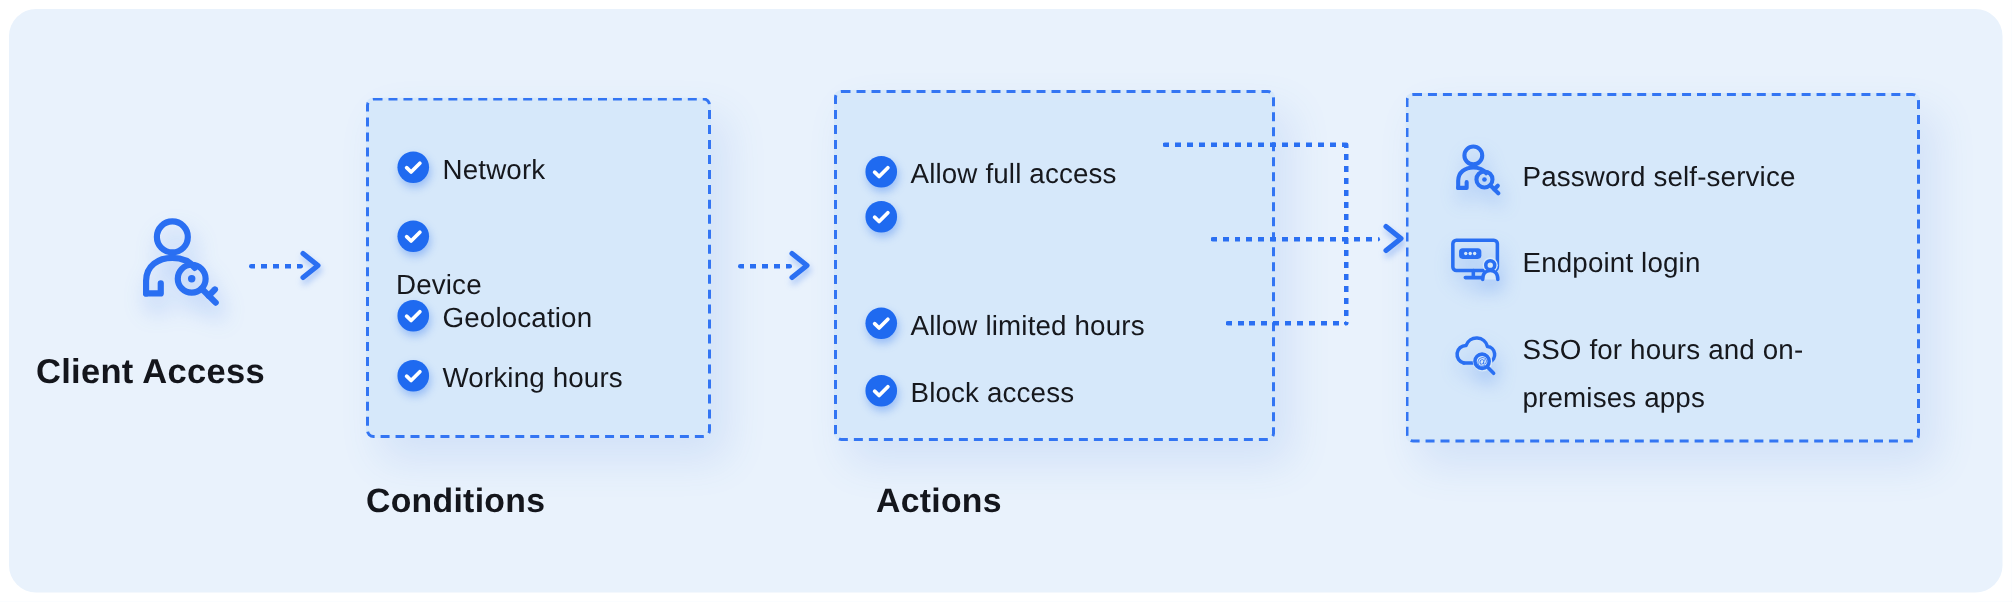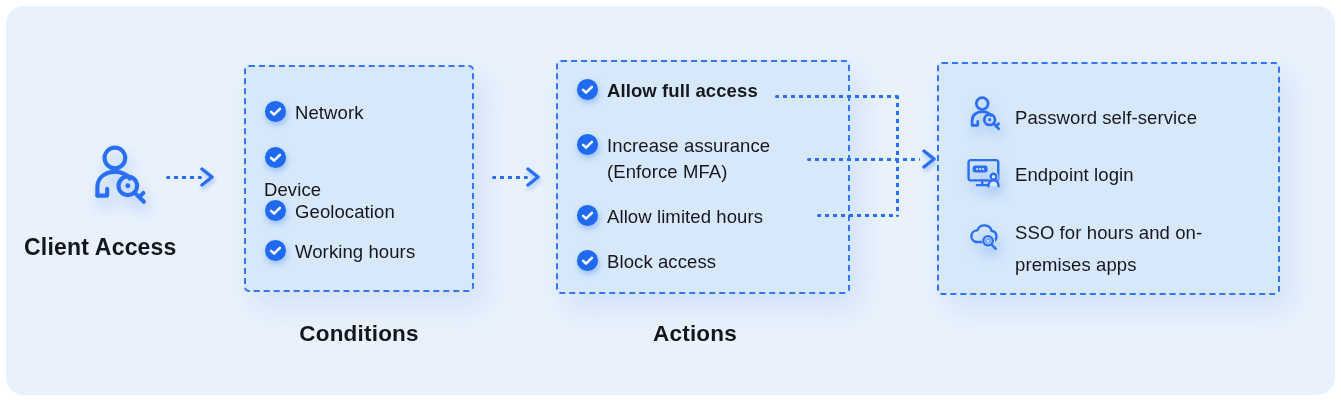--- a/index.html
+++ b/index.html
@@ -21,23 +21,23 @@
   .gbox-conditions{left:244px;top:65px;width:230px;height:227px;}
   .gbox-actions{left:556px;top:60px;width:294px;height:234px;}
   .gbox-features{left:937px;top:62px;width:343px;height:233px;}
 
   .row{position:absolute;display:flex;align-items:flex-start;gap:8px;left:18px;}
   .badge{flex:0 0 auto;width:23px;height:23px;display:block;
          filter:drop-shadow(1px 3px 3px rgba(31,106,240,.35));}
   .itxt{font-size:18.5px;line-height:25px;color:var(--txt);letter-spacing:.1px;padding-top:0;}
   .itxt.wrap{width:214px;line-height:26px;}
 
-  .glabel{position:absolute;font-size:22.5px;font-weight:700;color:#14161c;text-align:center;letter-spacing:.2px;}
+  .glabel{position:absolute;font-size:22.5px;font-weight:700;color:#14161c;text-align:left;letter-spacing:.2px;}
   .glabel-conditions{left:244px;top:321px;width:230px;}
-  .glabel-actions{left:548px;top:321px;width:294px;}
+  .glabel-actions{left:584px;top:321px;width:294px;}
   .glabel-features{left:937px;top:323px;width:343px;}
 
   
   .client-icon{position:absolute;left:85px;top:141px;width:66px;height:70px;
                filter:drop-shadow(3px 9px 7px rgba(40,110,240,.30));}
   .client-label{position:absolute;left:24px;top:234px;width:190px;text-align:left;
                 font-size:23px;font-weight:700;color:#14161c;letter-spacing:.2px;}
 
   
   .f-icon{position:absolute;width:38px;height:38px;filter:drop-shadow(2px 7px 6px rgba(40,110,240,.30));}
@@ -108,33 +108,32 @@
   <div class="glabel glabel-conditions">Conditions</div>
 
   <div class="dl" style="left:492px;top:176px;width:36px;"></div>
   <div class="chev" style="left:525px;top:166px;">
     <svg viewBox="0 0 16 22" fill="none" stroke="#2a6ff2" stroke-width="3.4" stroke-linecap="round" stroke-linejoin="round">
         <path d="M3 3 L13 11 L3 19"></path>
       </svg>
   </div>
 
   <div class="gbox gbox-actions">
-    <div class="row" style="top:16px;font-weight:bold;">
+    <div class="row" style="top:41px;">
       <svg class="badge" viewBox="0 0 24 24">
           <circle cx="12" cy="12" r="11" fill="#1f6af0"></circle>
           <path d="M7.4 12.3 L10.5 15.3 L16.6 9.2" stroke="#fff" stroke-width="2.6" fill="none" stroke-linecap="round" stroke-linejoin="round"></path>
         </svg>
       <span class="itxt">Allow full access</span>
     </div>
     <div class="row" style="top:71px;">
       <svg class="badge" viewBox="0 0 24 24">
           <circle cx="12" cy="12" r="11" fill="#1f6af0"></circle>
           <path d="M7.4 12.3 L10.5 15.3 L16.6 9.2" stroke="#fff" stroke-width="2.6" fill="none" stroke-linecap="round" stroke-linejoin="round"></path>
         </svg>
-      <span class="itxt wrap">Increase assurance (Enforce MFA)</span>
     </div>
     <div class="row" style="top:142px;">
       <svg class="badge" viewBox="0 0 24 24">
           <circle cx="12" cy="12" r="11" fill="#1f6af0"></circle>
           <path d="M7.4 12.3 L10.5 15.3 L16.6 9.2" stroke="#fff" stroke-width="2.6" fill="none" stroke-linecap="round" stroke-linejoin="round"></path>
         </svg>
       <span class="itxt">Allow limited hours</span>
     </div>
     <div class="row" style="top:187px;">
       <svg class="badge" viewBox="0 0 24 24">

